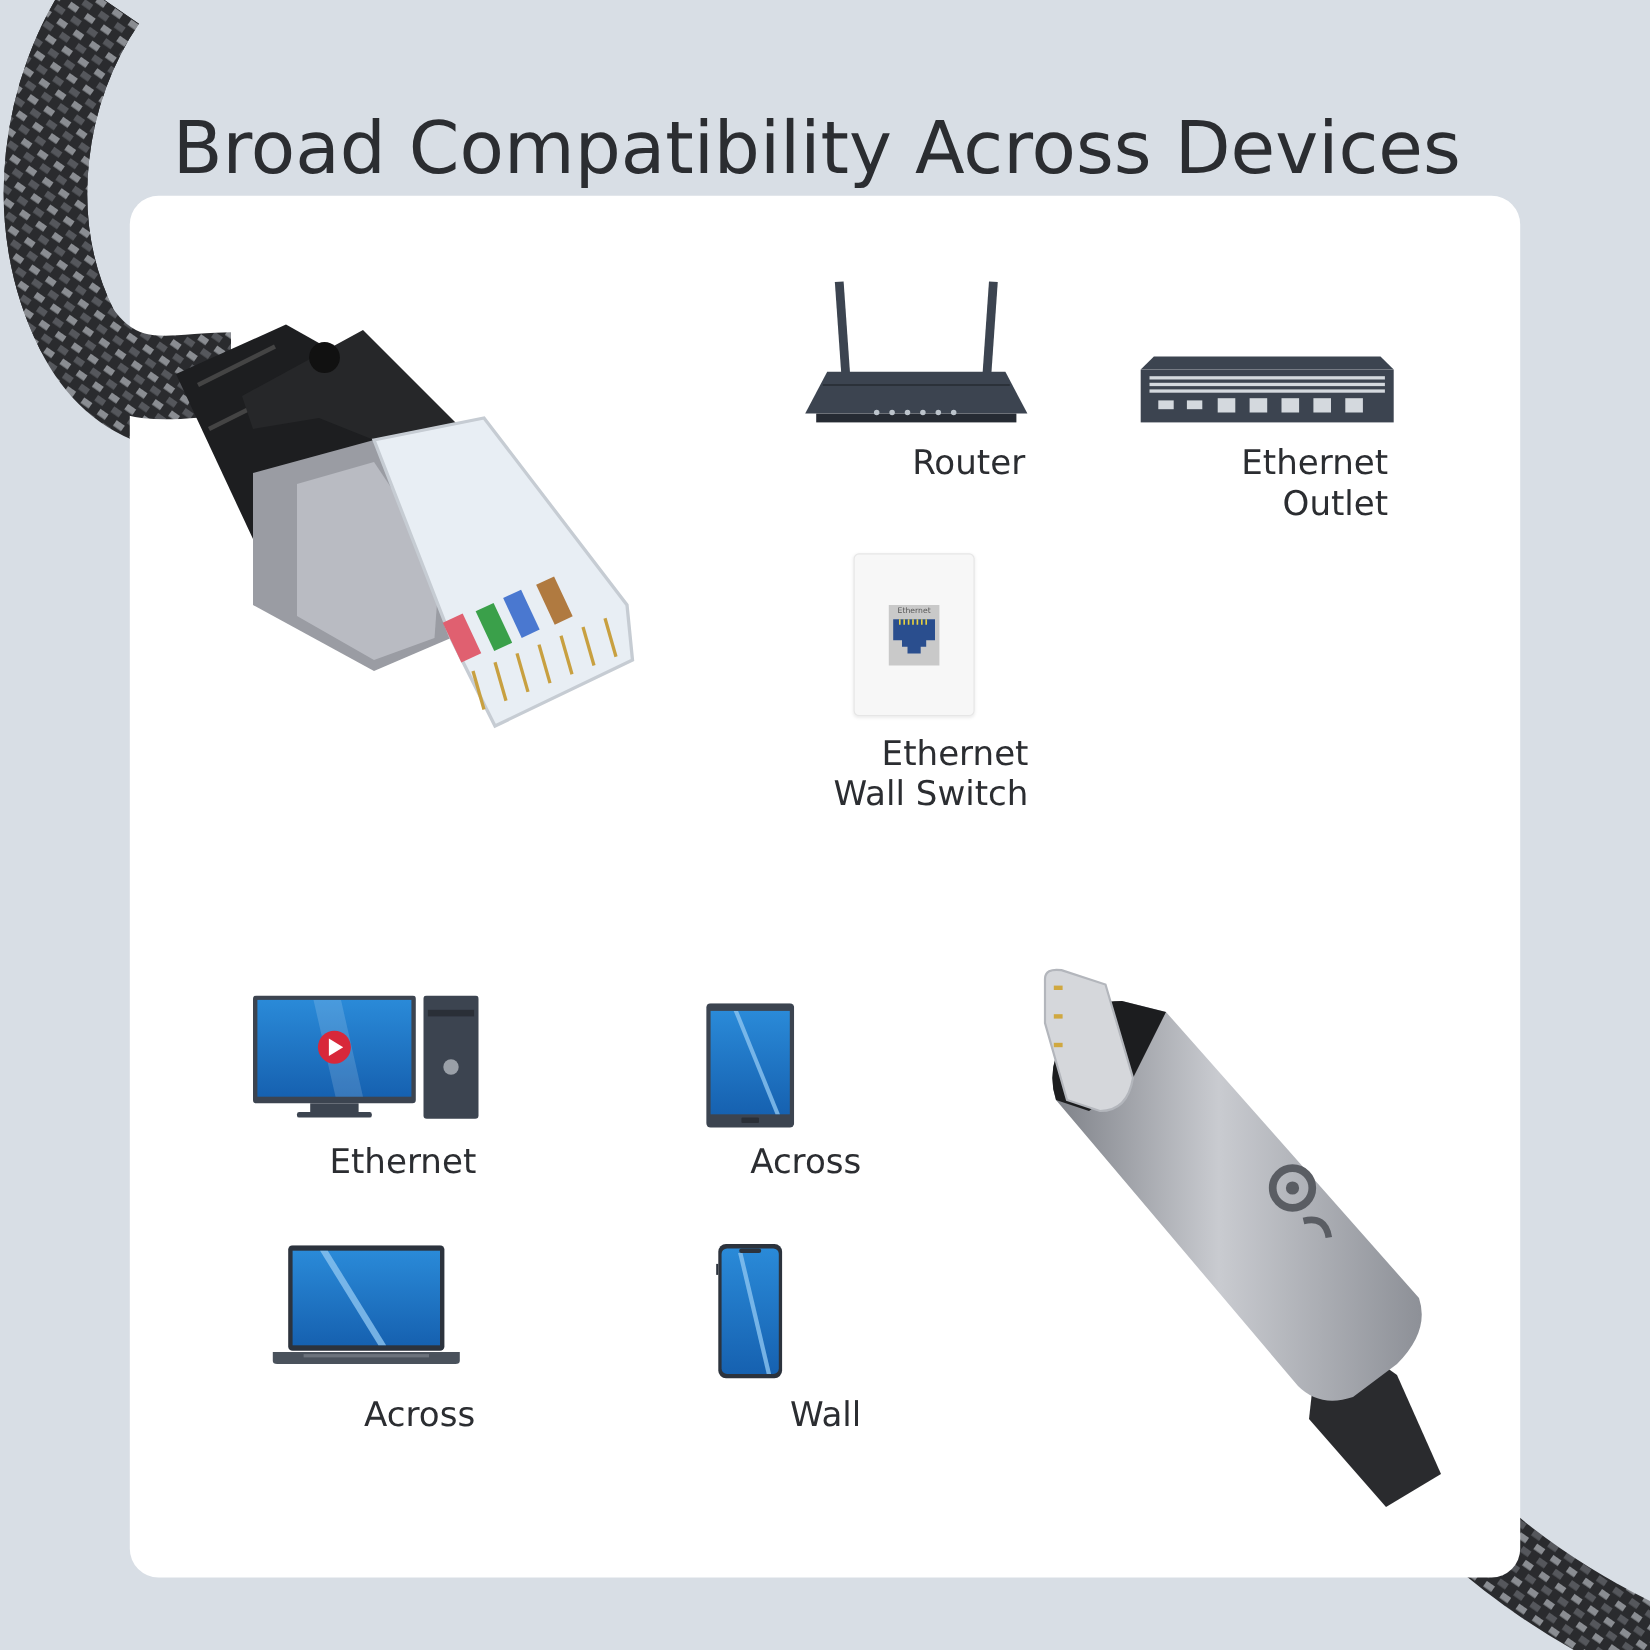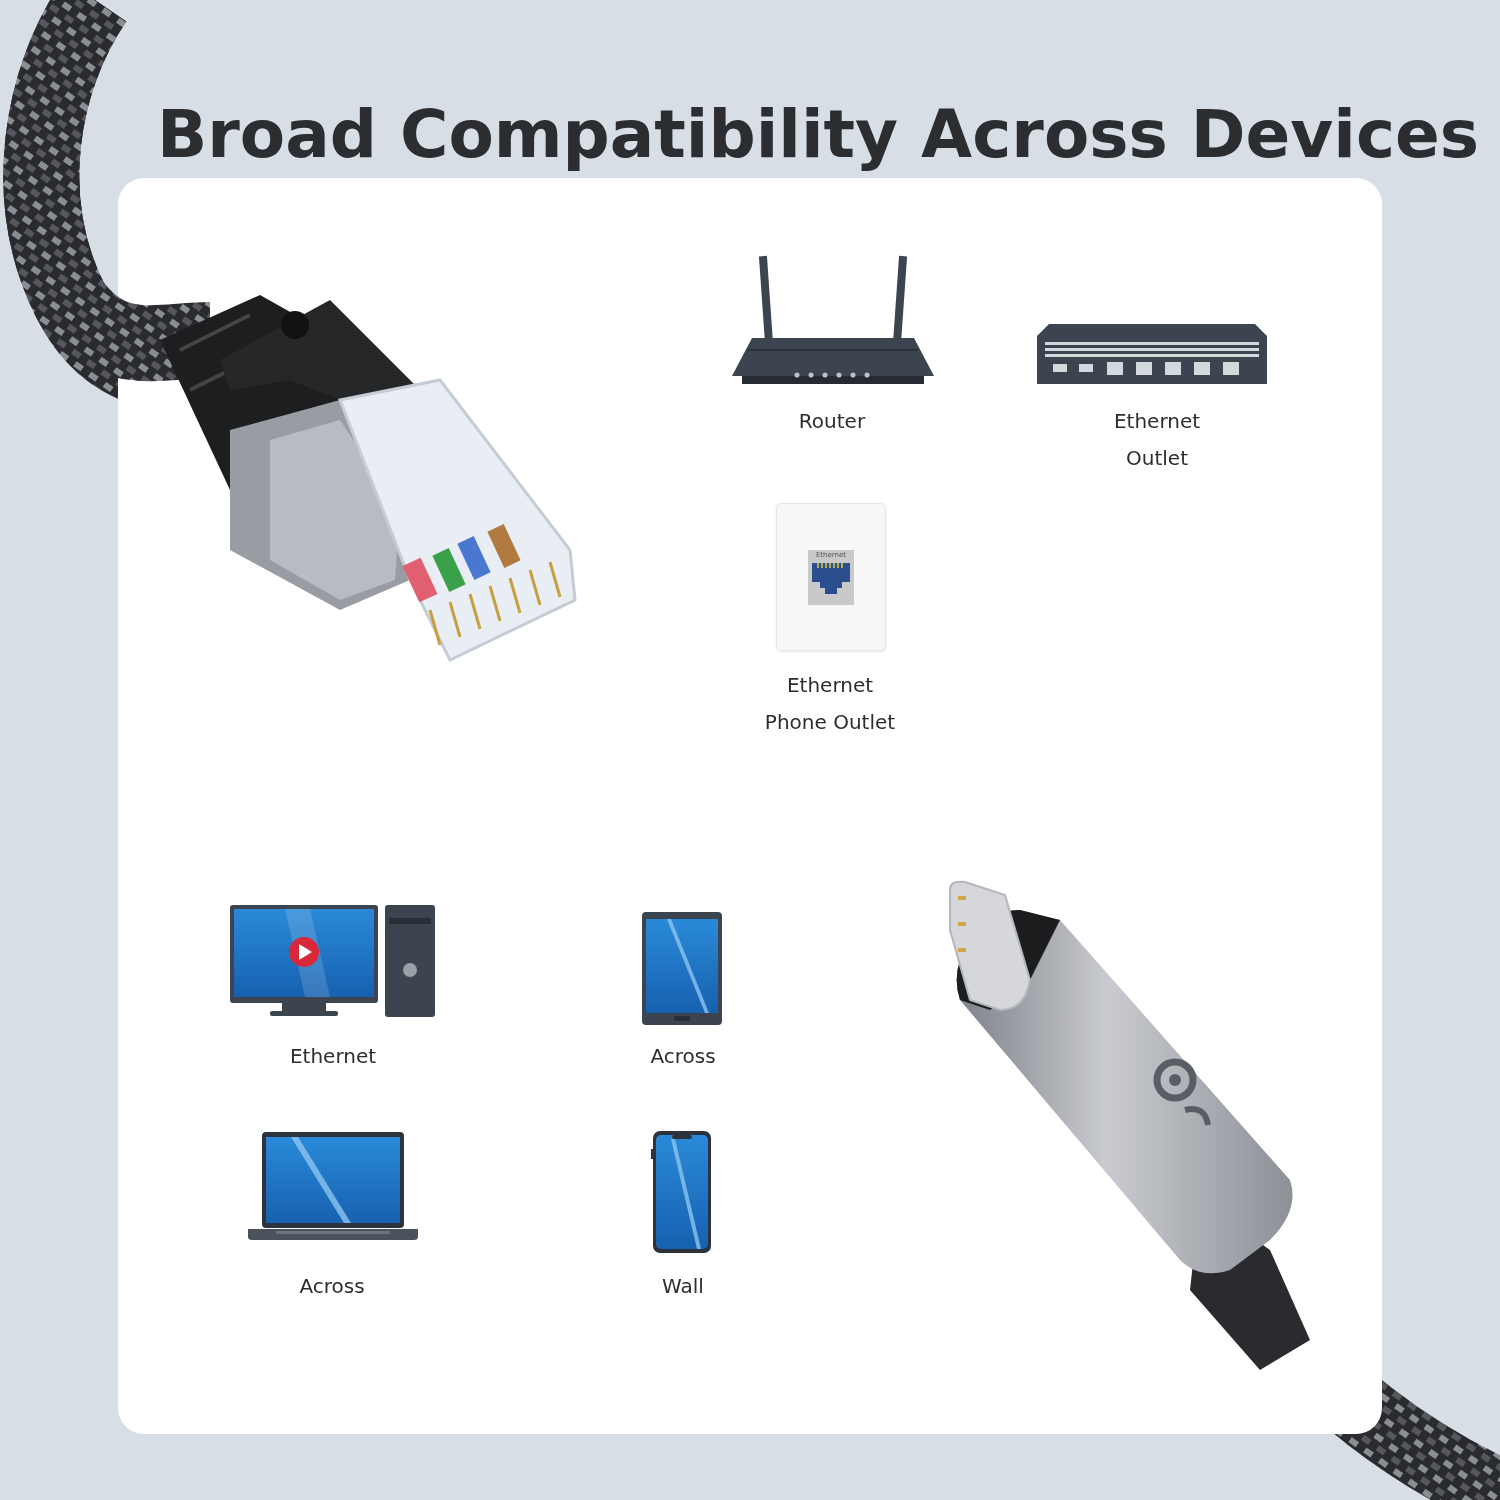--- a/index.html
+++ b/index.html
@@ -1,19 +1,19 @@
 <!DOCTYPE html>
 <html><head>
 <meta charset="utf-8">
 <style>
   html,body{margin:0;padding:0;}
   body{width:1500px;height:1500px;position:relative;overflow:hidden;background:#d8dee5;font-family:"DejaVu Sans","Liberation Sans",sans-serif;}
-  .title{position:absolute;left:157px;top:52px;font-size:66px;font-weight:bold;color:#2b2d31;letter-spacing:0px;white-space:nowrap;}
+  .title{position:absolute;left:157px;top:52px;font-size:66px;font-weight:normal;color:#2b2d31;letter-spacing:0px;white-space:nowrap;}
   .panel{position:absolute;left:118px;top:178px;width:1264px;height:1256px;background:#ffffff;border-radius:26px;}
-  .label{position:absolute;font-size:20px;color:#2b2d31;text-align:center;line-height:37px;white-space:nowrap;}
+  .label{position:absolute;font-size:31px;color:#2b2d31;text-align:right;line-height:37px;white-space:nowrap;}
   .abs{position:absolute;}
 </style>
 </head>
 <body>
 
 <svg class="abs" style="left:0;top:0" width="600" height="700" viewBox="0 0 600 700">
   <defs>
     <pattern id="braid" width="18" height="18" patternUnits="userSpaceOnUse" patternTransform="rotate(35)">
       <rect width="18" height="18" fill="#2a2b2e"></rect>
       <rect x="0" y="0" width="9" height="6" fill="#8a8d92"></rect>
@@ -119,21 +119,21 @@
           <line x1="22" y1="3" x2="22" y2="8"></line>
           <line x1="26" y1="3" x2="26" y2="8"></line>
           <line x1="30" y1="3" x2="30" y2="8"></line>
           <line x1="34" y1="3" x2="34" y2="8"></line>
         </g>
     </svg>
   </div>
 </div>
 <div class="label" style="left:725px;top:667px;width:210px;">
   <span>Ethernet</span><br>
-  <span>Phone Outlet</span>
+  <span>Wall Switch</span>
 </div>
 
 <div class="abs" style="left:230px;top:905px;width:208px;height:115px;">
   <svg width="208" height="115" viewBox="0 0 208 115">
     <defs>
         <linearGradient id="scr" x1="0" y1="0" x2="0" y2="1">
           <stop offset="0" stop-color="#2a8ad8"></stop>
           <stop offset="1" stop-color="#1661b0"></stop>
         </linearGradient>
       </defs>

